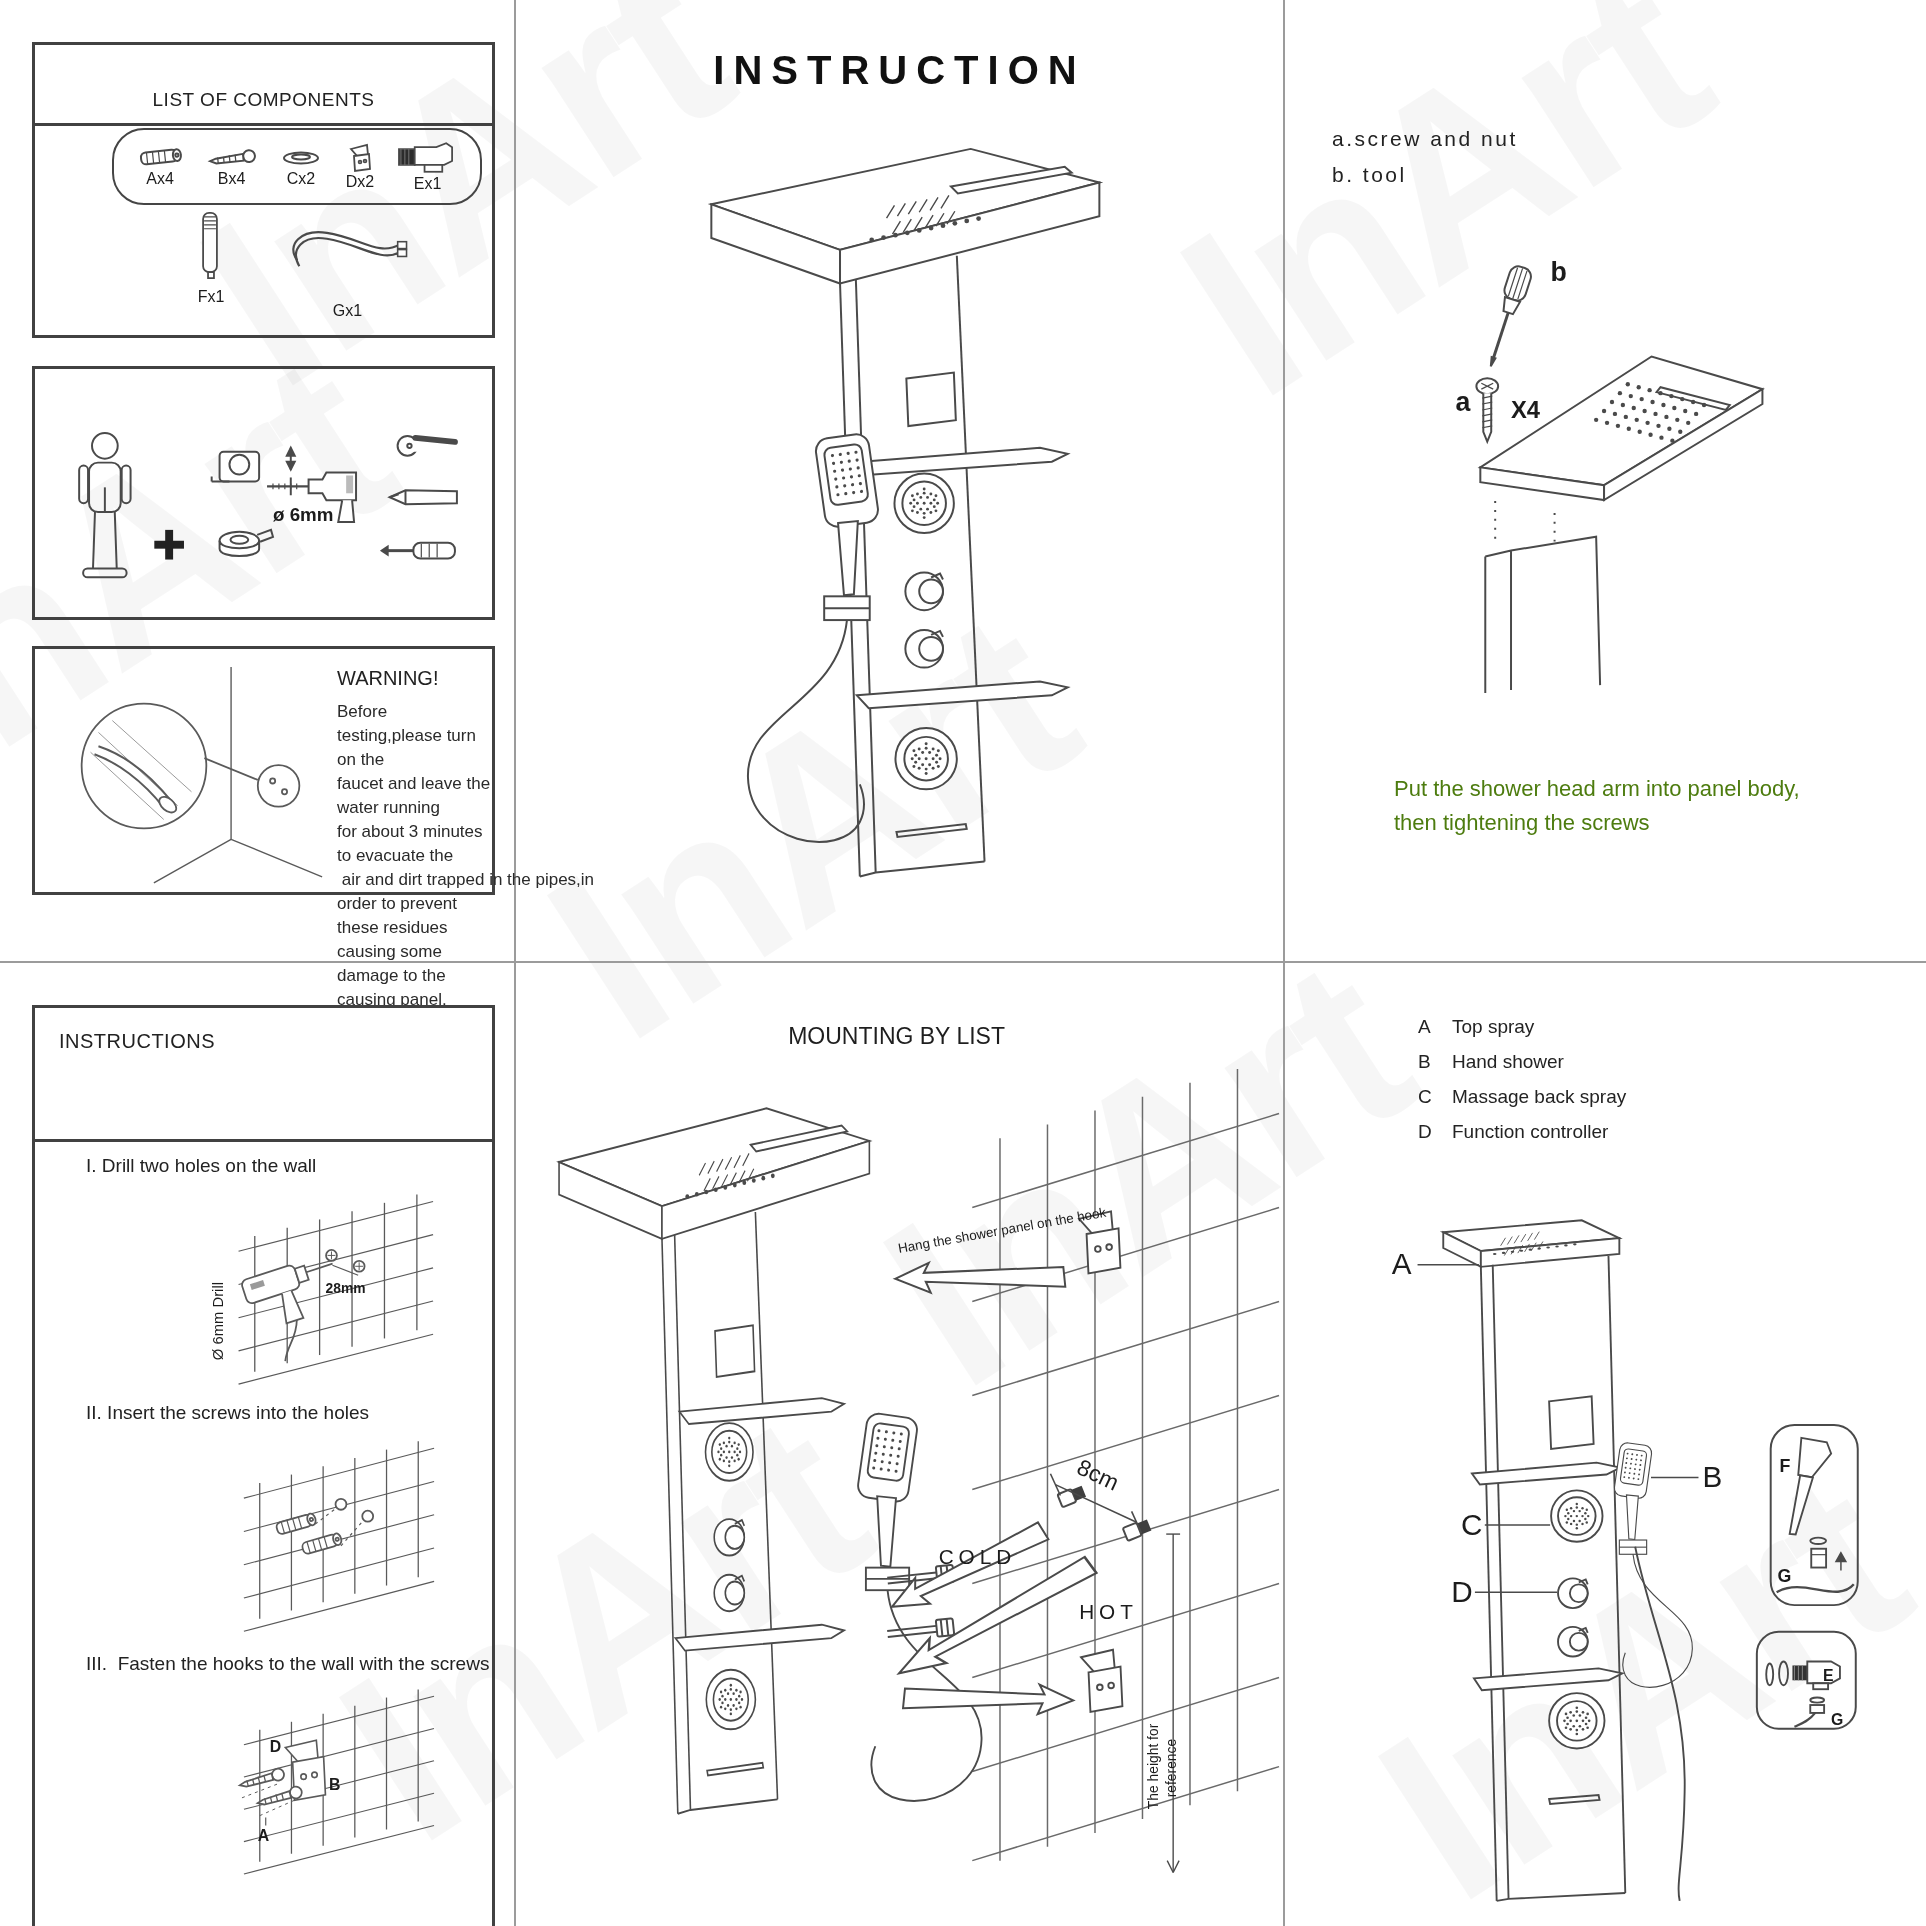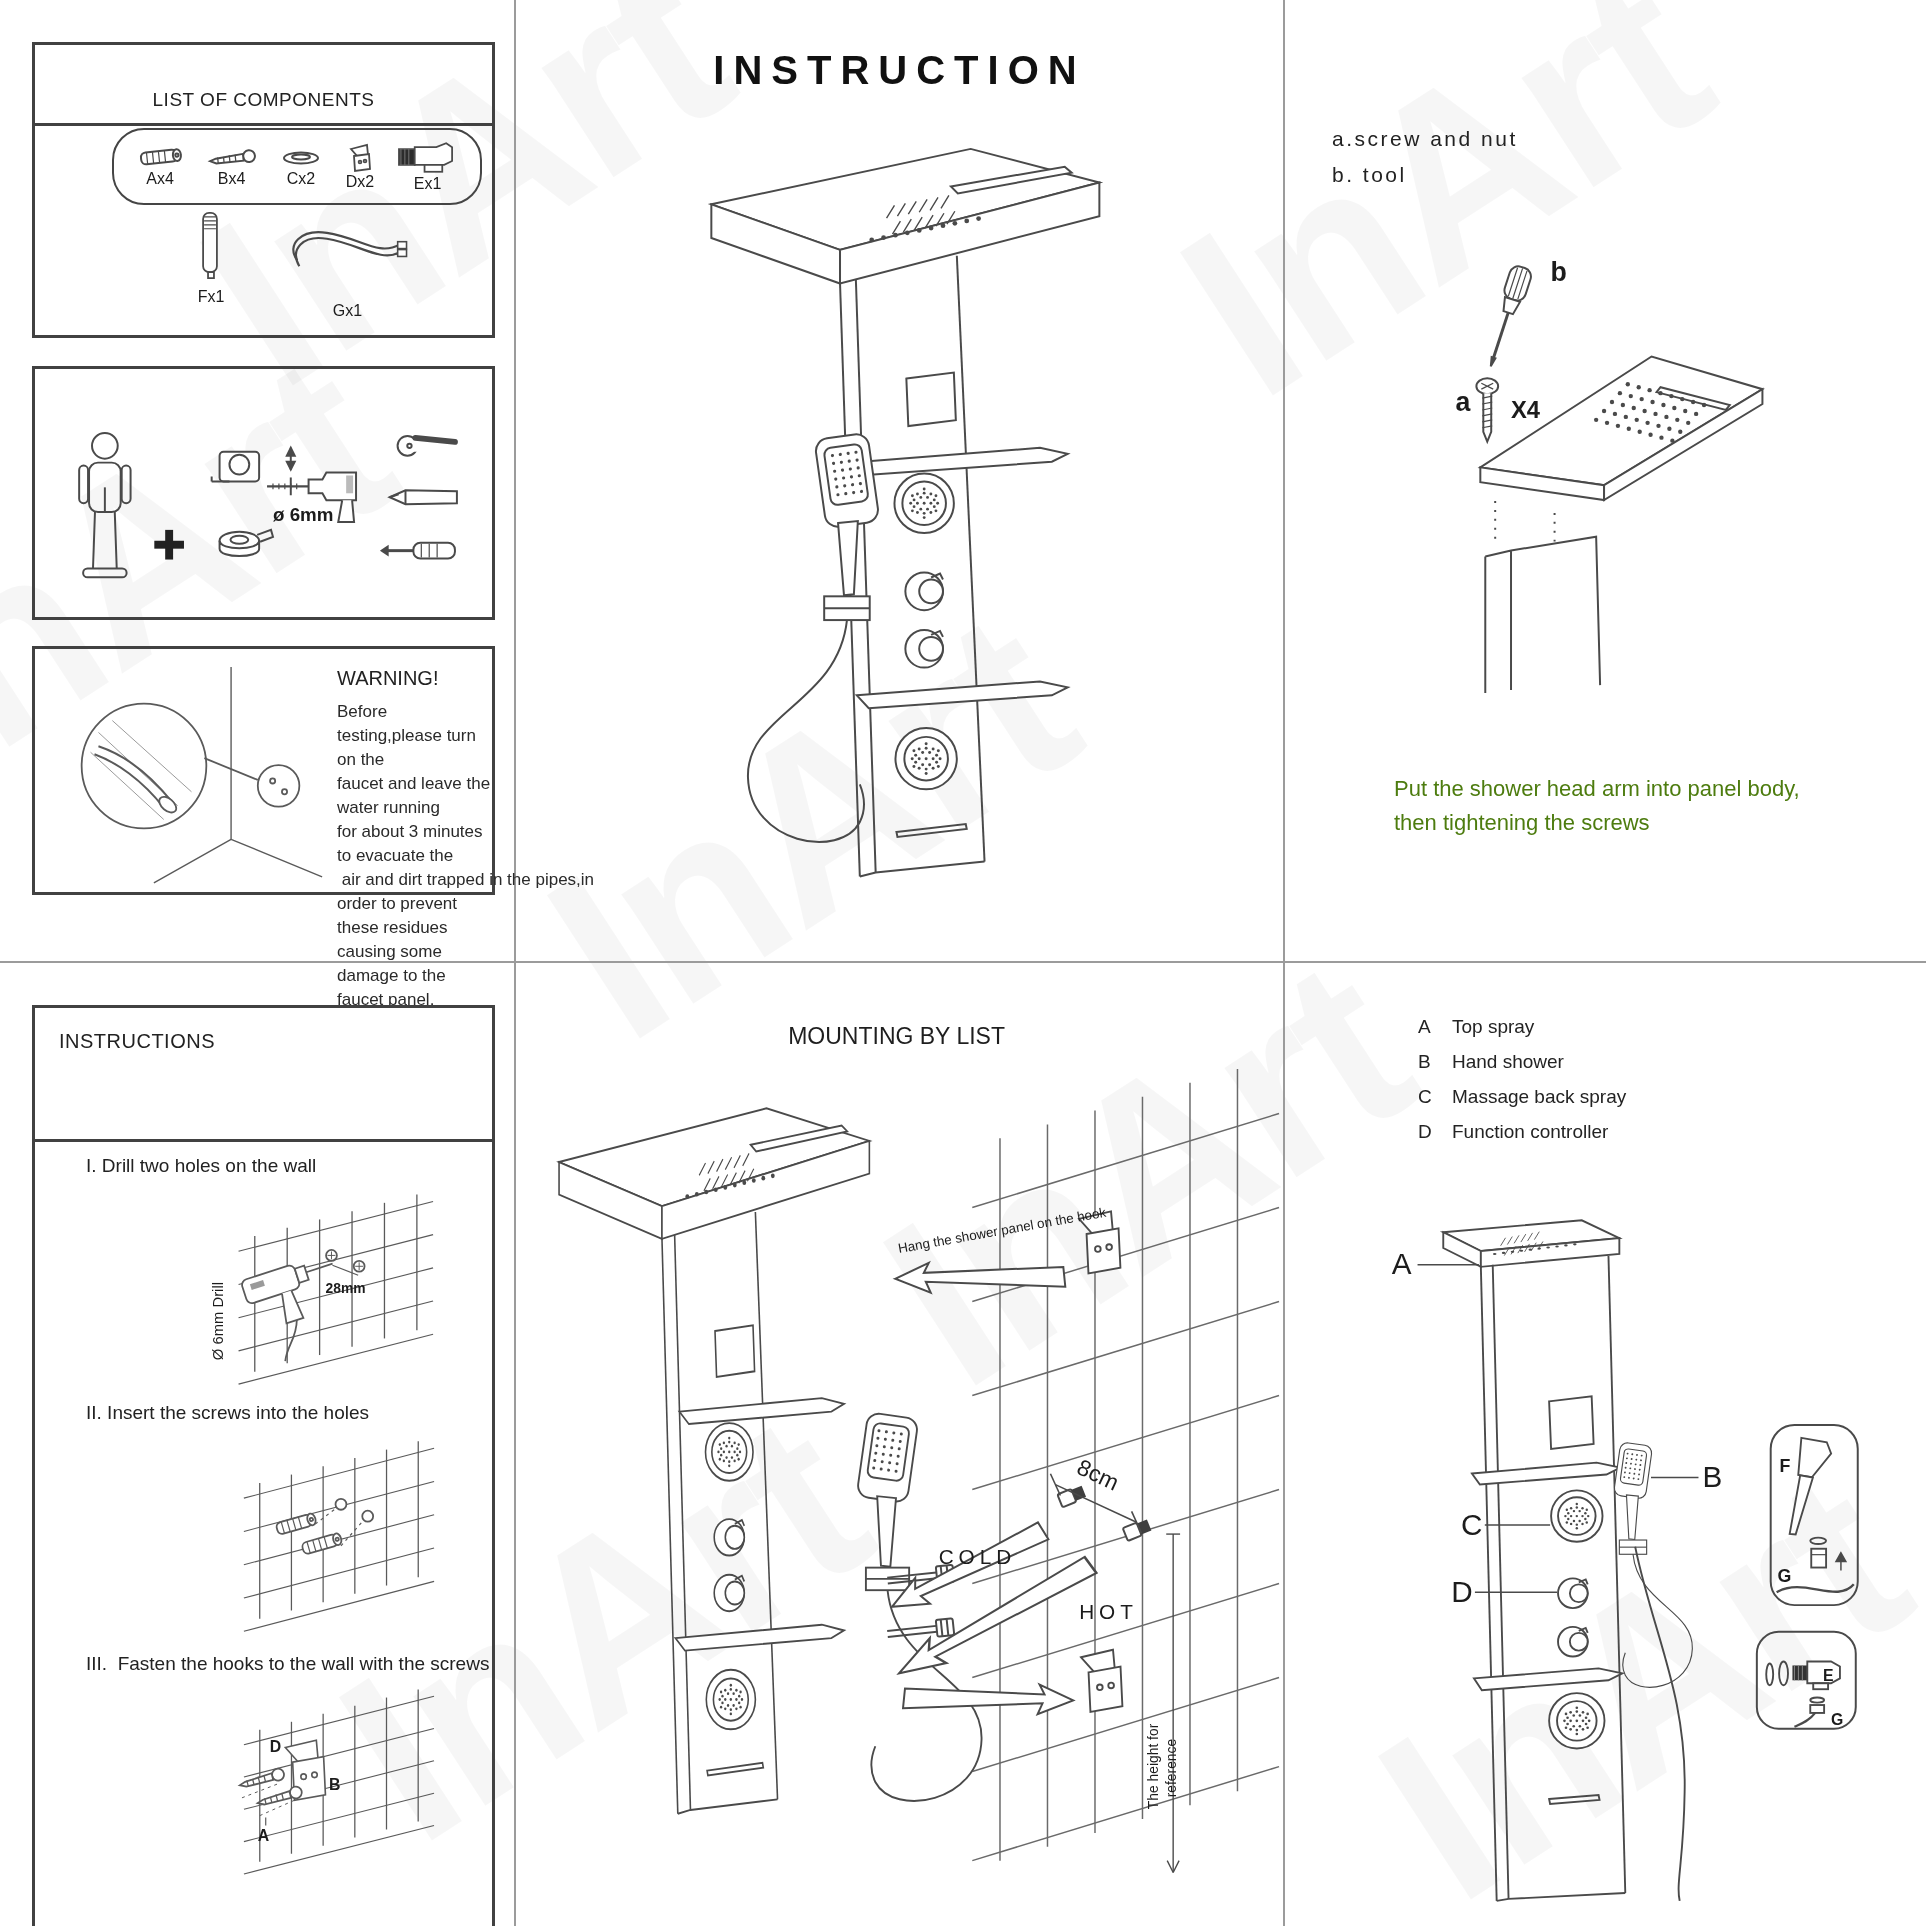--- a/index.html
+++ b/index.html
@@ -339,21 +339,21 @@
     <path d="M186,182 L108,226 M186,182 L278,220" stroke-width="1.4"></path>
   </svg>
   <div class="abs" style="left:302px;top:18px;font-size:20px;color:#222">WARNING!</div>
   <div class="abs small" style="left:302px;top:51px;width:158px">
     <div>Before testing,please turn on the</div>
     <div>faucet and leave the water running</div>
     <div>for about 3 minutes to evacuate the</div>
     <div style="white-space:pre"> air and dirt trapped in the pipes,in</div>
     <div>order to prevent these residues</div>
     <div>causing some damage to the</div>
-    <div>faucet panel.</div>
+    <div>causing panel.</div>
   </div>
 </div>
 
 <div class="abs" style="left:515px;top:48px;width:769px;text-align:center;font-size:40px;font-weight:700;letter-spacing:9px;color:#111">INSTRUCTION</div>
 
 <svg class="abs" style="left:644px;top:139px" width="495" height="782" viewBox="0 0 500 790" stroke="#4a4a4a" fill="none" stroke-width="2">
   <use href="#panelbody" xlink:href="#panelbody"></use>
   <use href="#handshowerL" xlink:href="#handshowerL" transform="translate(178,300)"></use>
 </svg>
 

